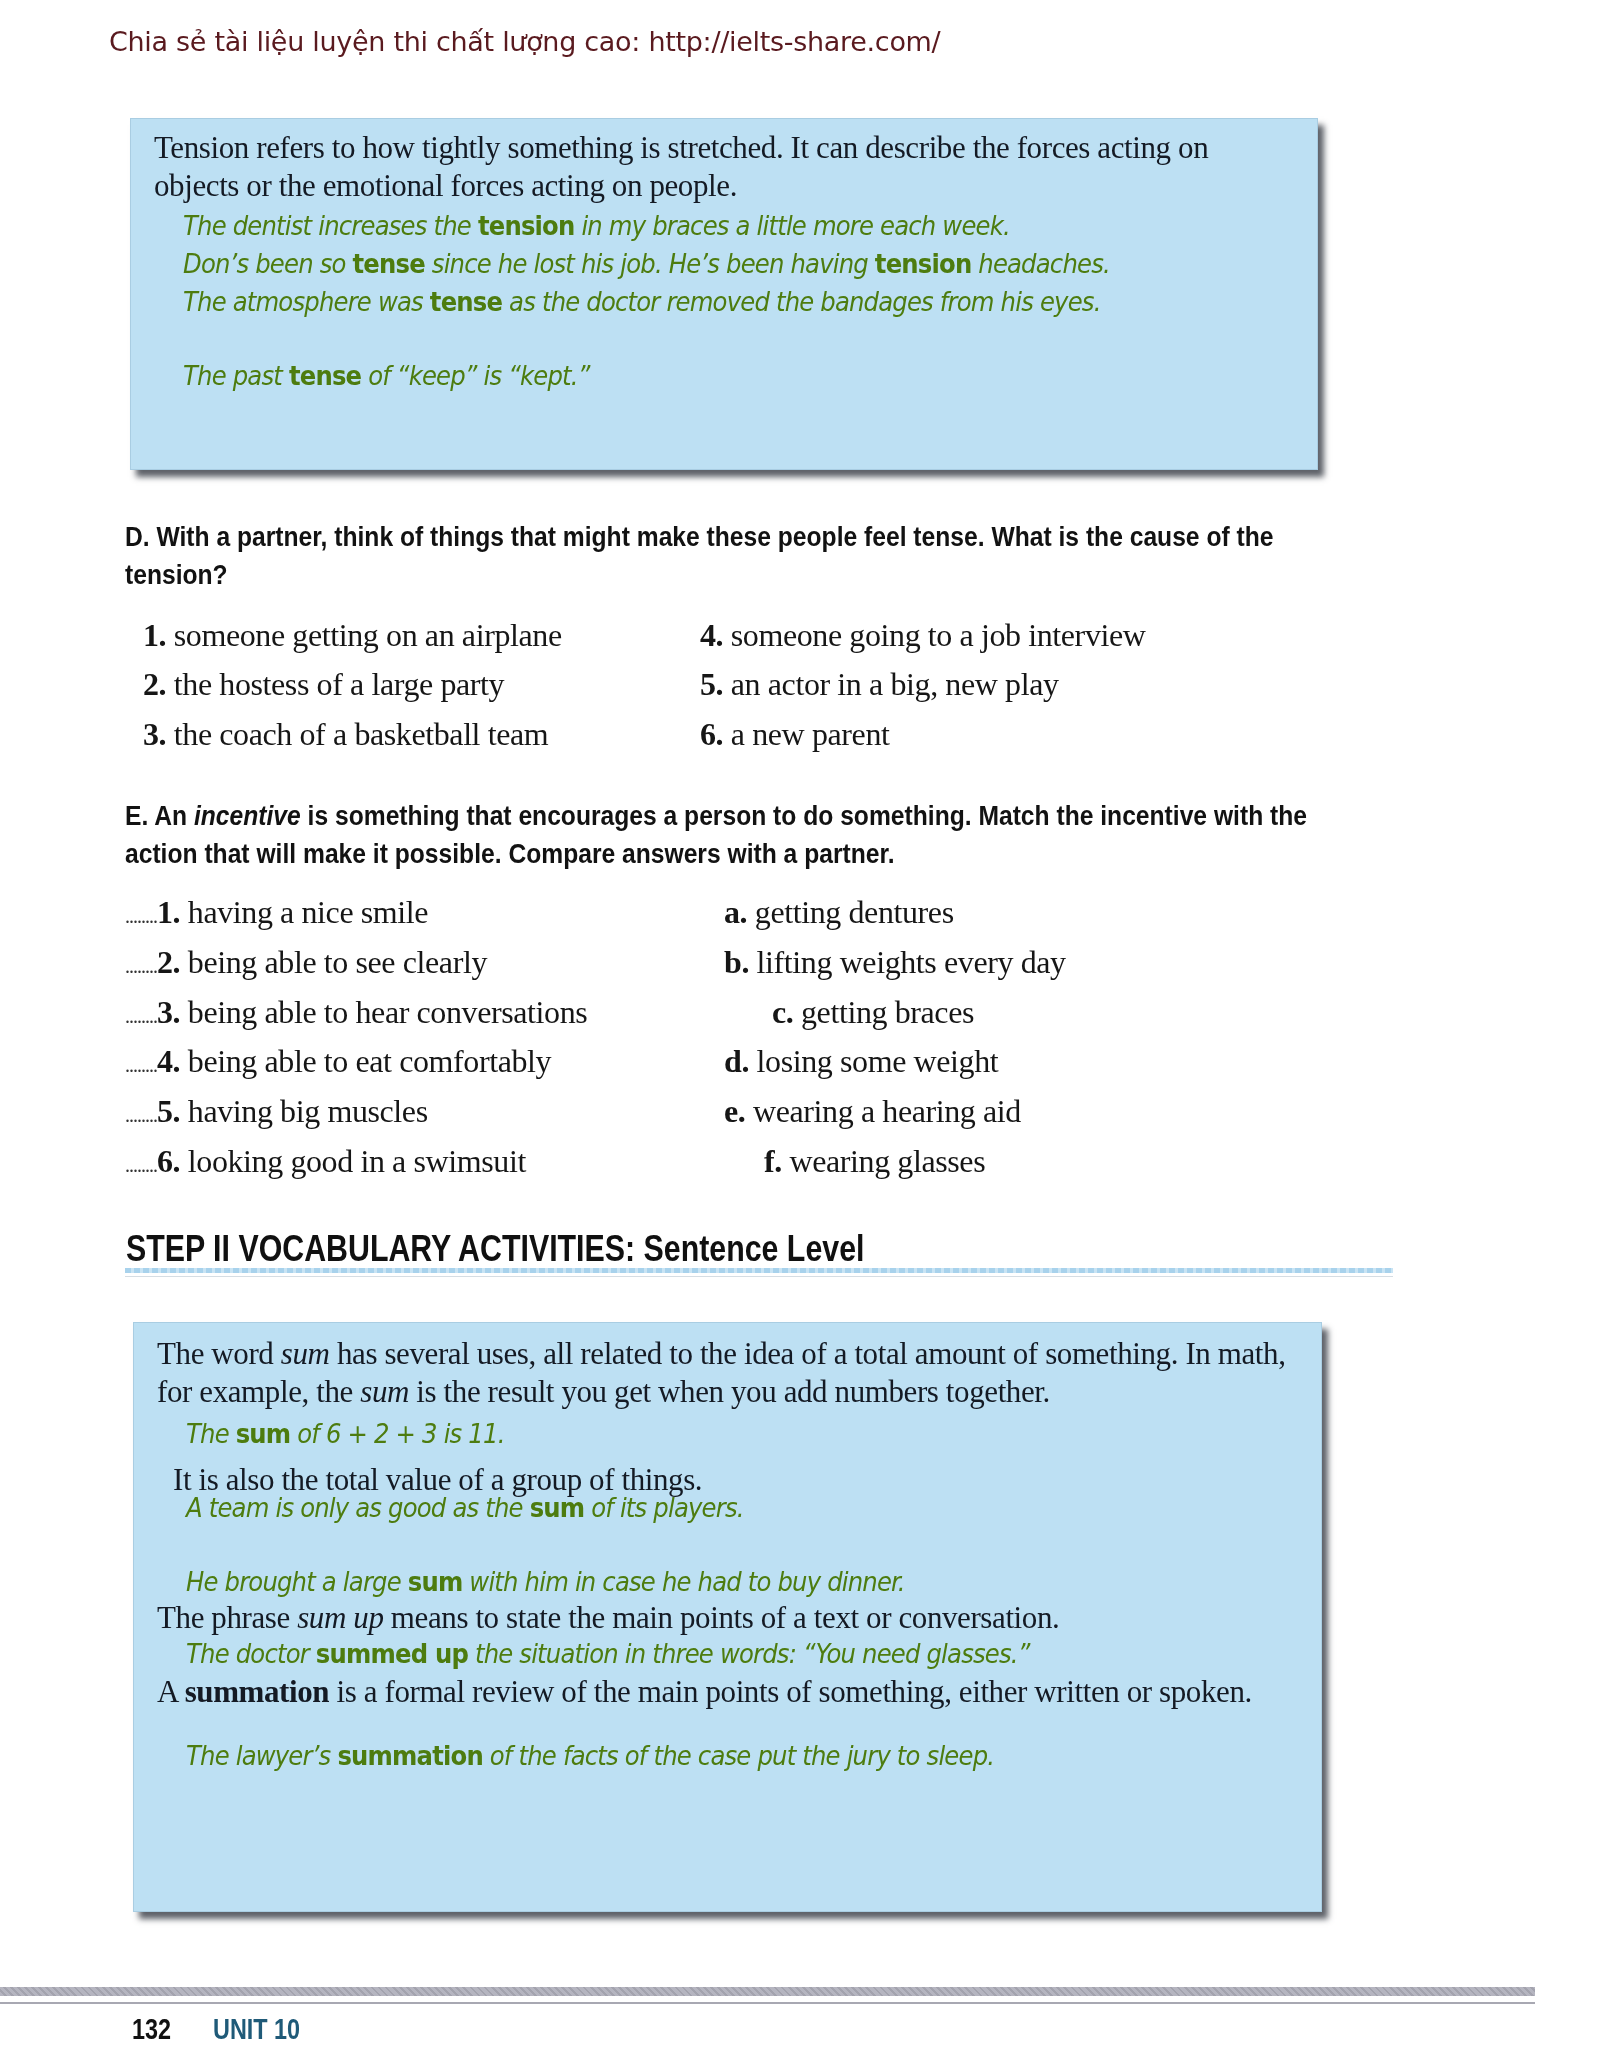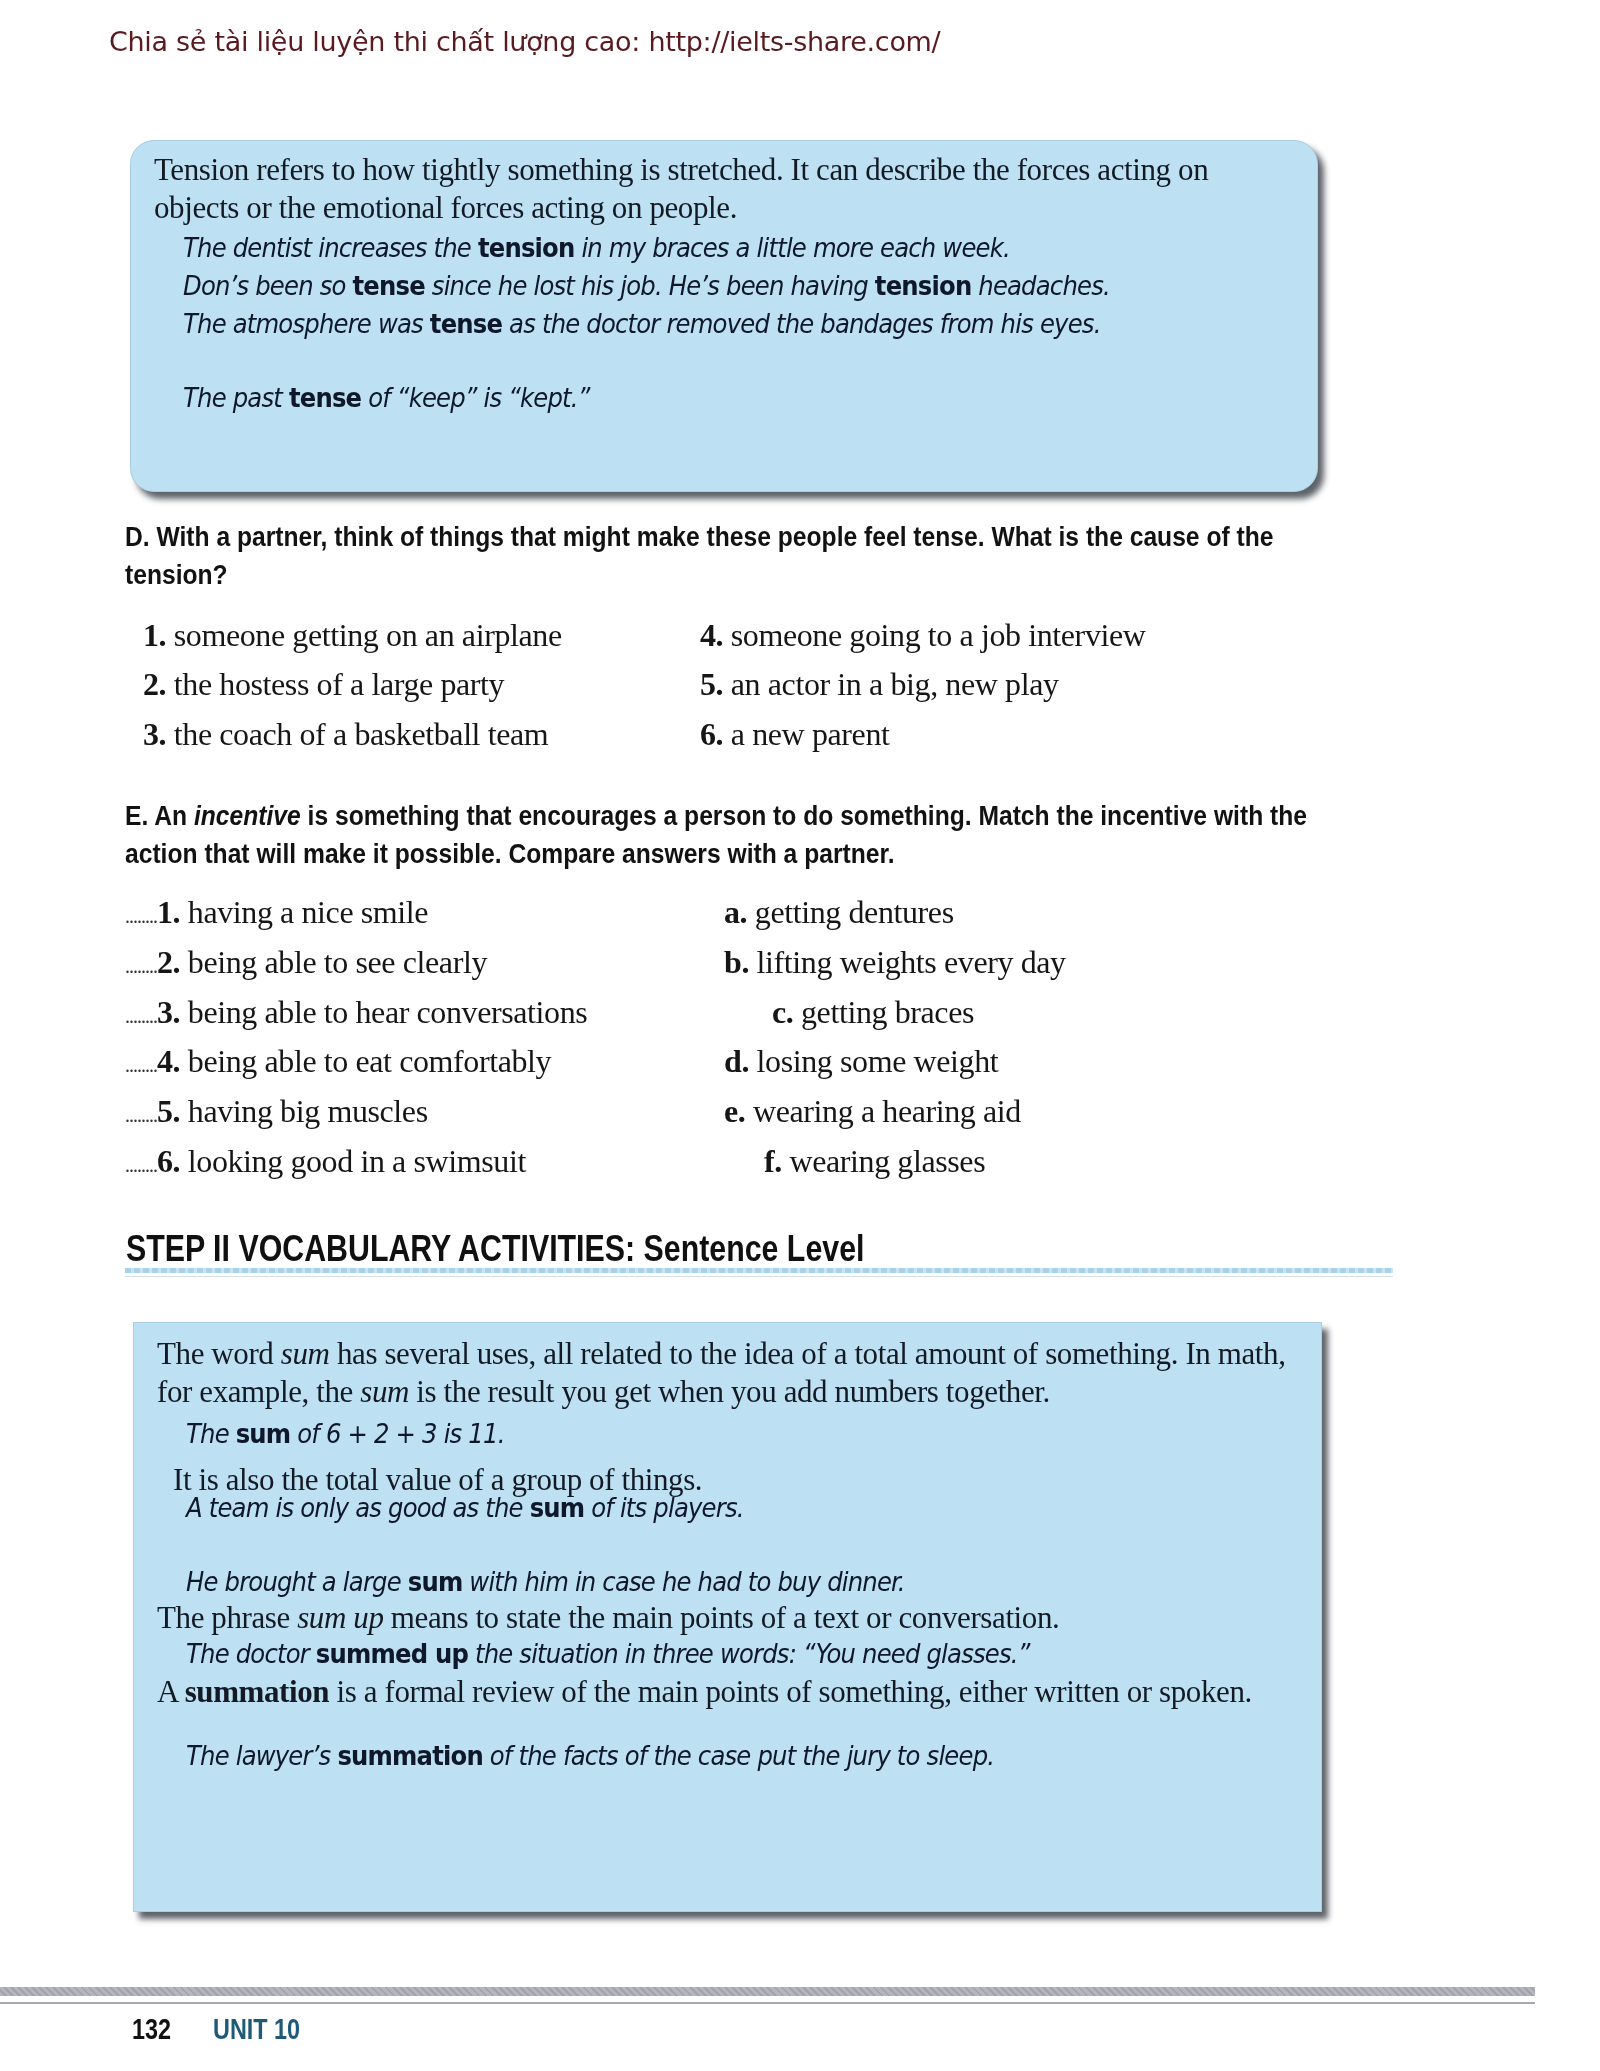--- a/index.html
+++ b/index.html
@@ -11,31 +11,31 @@
   .watermark {
     position: absolute; left: 109px; top: 26px;
     font-family: "DejaVu Sans", "Liberation Sans", sans-serif;
     font-size: 27px; color: #5a1a1f; letter-spacing: -0.3px;
   }
   .defbox {
     position: absolute; background: #bde0f3;
     box-shadow: 6px 7px 6px rgba(40,45,55,0.75);
     border: 1px solid #a9cde2;
   }
-  .box1 { left: 130px; top: 140px; width: 1186px; height: 350px; border-radius: 24px; }
+  .box1 { left: 130px; top: 118px; width: 1186px; height: 350px; }
   .box2 { left: 133px; top: 1322px; width: 1187px; height: 588px; }
   .def {
     position: absolute; left: 23px; right: 20px;
     font-family: "Liberation Serif", serif; font-size: 31px; line-height: 38px;
     color: #141a24; letter-spacing: -0.4px;
   }
   .ex {
     position: absolute; left: 52px; right: 10px;
     font-family: "DejaVu Sans", sans-serif; font-style: italic;
-    font-size: 27px; line-height: 34px; color: #0f172a; letter-spacing: -0.8px;
+    font-size: 27px; line-height: 34px; color: #4d7c0f; letter-spacing: -0.8px;
     font-stretch: condensed;
   }
   .ex b { font-style: normal; font-weight: bold; }
   .def i { font-style: italic; }
   .def b { font-weight: bold; }
   .instr {
     position: absolute; left: 125px; width: 1220px;
     font-family: "Liberation Sans", "DejaVu Sans", sans-serif;
     font-weight: bold; font-size: 28px; line-height: 38px; color: #121212;
     transform: scaleX(0.88); transform-origin: left top; width: 1386px;

